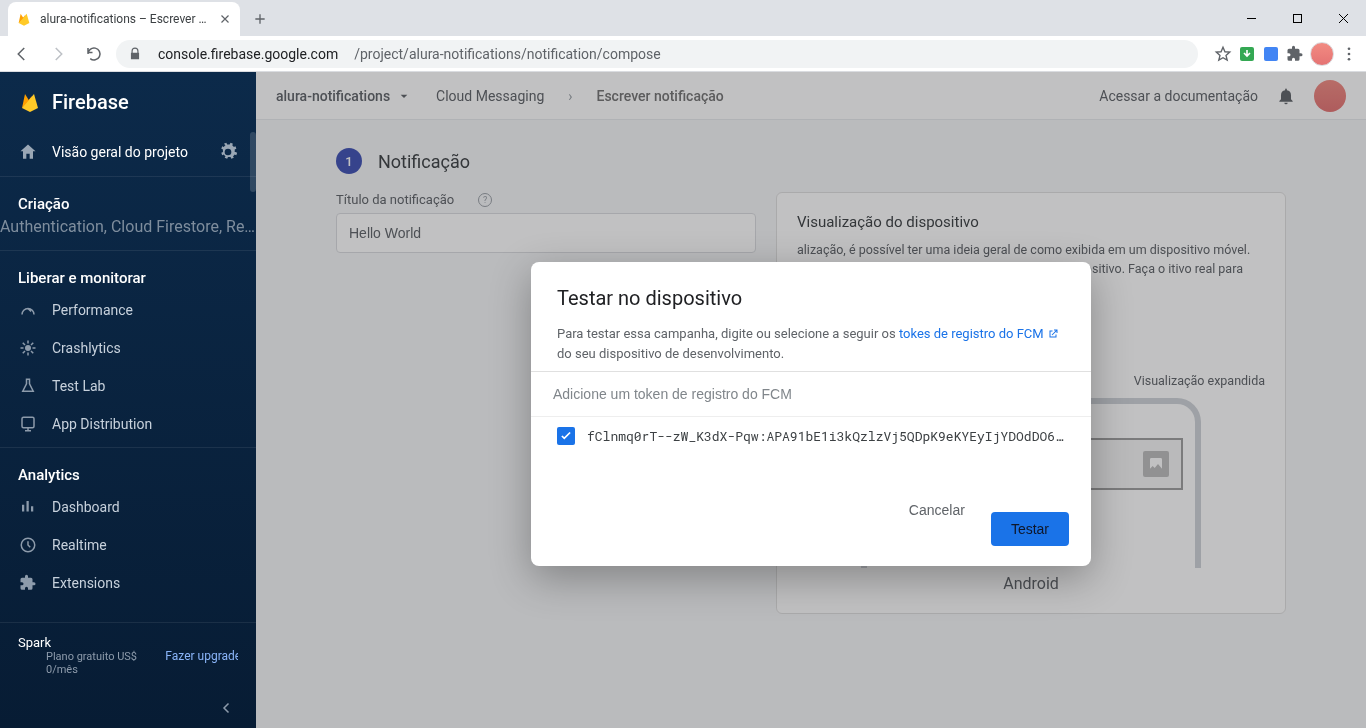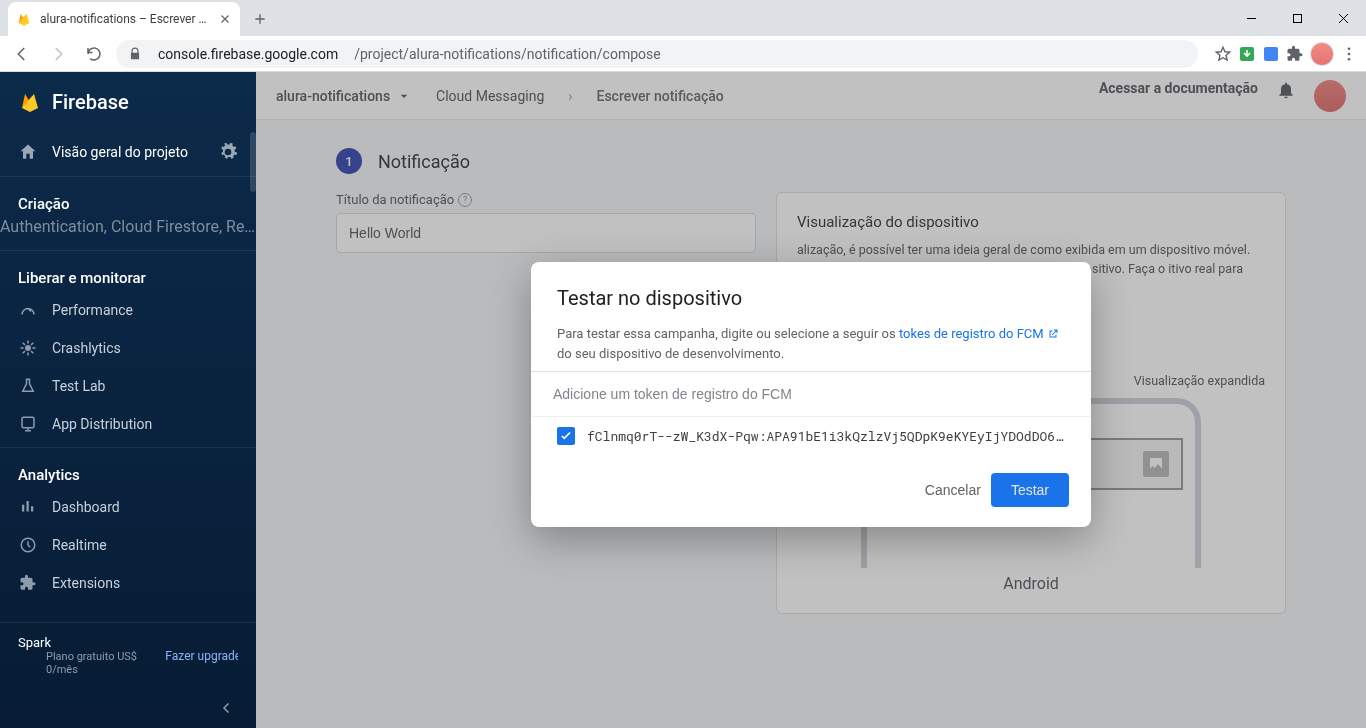--- a/index.html
+++ b/index.html
@@ -78,33 +78,33 @@
   
   .main { flex:1; display:flex; flex-direction:column; background:#fff; position:relative; }
   .topbar {
     height:48px; display:flex; align-items:center; padding:0 20px; gap:24px;
     border-bottom:1px solid #e8eaed; color:#5f6368; font-size:14px;
   }
   .proj-chip { color:#5f6368; font-weight:500; display:flex; align-items:center; gap:6px; cursor:pointer; }
   .crumb-sep { color:#9aa0a6; }
   .crumb-link { color:#5f6368; cursor:pointer; }
   .crumb-current { color:#737373; font-weight:500; }
-  .topbar-right { margin-left:auto; display:flex; gap:18px;font-weight:bold; }
+  .topbar-right { margin-left:auto; display:flex; align-items:center; gap:18px; }
   .doc-link { color:#5f6368; cursor:pointer; }
   .bell { width:20px; height:20px; color:#5f6368; cursor:pointer; }
   .topbar-avatar { width:32px; height:32px; border-radius:50%; background:linear-gradient(#f28b82,#e57373); }
 
   .content { flex:1; background:#f6f7f9; padding: 28px 80px; overflow:hidden; position:relative; }
   .step-row { display:flex; align-items:center; gap:16px; margin-bottom:18px; }
   .step-badge { width:26px; height:26px; border-radius:50%; background:#3f51b5; color:#fff; display:flex; align-items:center; justify-content:center; font-size:13px; font-weight:500; }
   .step-title { font-size:18px; color:#3c4043; font-weight:400; }
 
   .two-col { display:flex; gap:20px; align-items:flex-start; }
   .form-col { flex: 0 0 420px; }
-  .field-label { font-size:13px; color:#5f6368; display:flex; align-items:center; gap:4px; margin-bottom:6px; }
+  .field-label { font-size:13px; color:#5f6368; display:flex; align-items:center; gap:24px; margin-bottom:6px; }
   .help-circ { width:14px; height:14px; border:1px solid #9aa0a6; border-radius:50%; font-size:9px; display:flex;align-items:center;justify-content:center; color:#9aa0a6; }
   .text-input { width:100%; height:40px; border:1px solid #dadce0; border-radius:4px; background:#fff; padding:0 12px; font-size:14px; color:#5f6368; }
 
   .preview-col { flex:1; border:1px solid #e0e0e0; border-radius:6px; background:#fff; padding:20px; }
   .preview-title { font-size:15px; color:#3c4043; margin-bottom:10px; }
   .preview-desc { font-size:12.5px; color:#5f6368; line-height:1.5; margin-bottom:14px; }
   .preview-btn { background:#1a73e8; color:#fff; border:none; height:36px; padding:0 16px; border-radius:4px; font-size:14px; cursor:pointer; }
   .preview-img-row { display:flex; justify-content:space-between; font-size:12.5px; color:#5f6368; margin-top:26px; margin-bottom:10px; }
   .phone {
     width:340px; height:170px; margin:0 auto; border:6px solid #cfd3d8; border-bottom:none;
@@ -138,23 +138,23 @@
   .modal-title { font-size:20px; color:#202124; margin-bottom:14px; }
   .modal-desc { font-size:13px; color:#5f6368; line-height:1.5; }
   .modal-desc a { color:#1a73e8; text-decoration:none; display:inline-flex; align-items:center; gap:3px; }
   .ext-link-icon { width:12px; height:12px; }
   .modal-input-row { border-top:1px solid #e0e0e0; padding: 8px 22px; }
   .modal-input { width:100%; border:none; outline:none; font-size:14px; padding:6px 0; color:#202124; }
   .modal-input::placeholder { color:#80868b; }
   .token-row { display:flex; align-items:center; gap:12px; padding: 10px 26px; border-top:1px solid #eee; }
   .cbox { width:18px; height:18px; background:#1a73e8; border-radius:2px; display:flex;align-items:center;justify-content:center; color:#fff; cursor:pointer; }
   .token-text { font-family: 'Roboto Mono', Consolas, monospace; font-size:13px; color:#3c4043; white-space:nowrap; overflow:hidden; text-overflow:ellipsis; flex:1; }
-  .modal-actions { display:flex; justify-content:flex-end; padding:18px 22px 20px; }
+  .modal-actions { display:flex; justify-content:flex-end; gap:16px; padding:18px 22px 20px; }
   .btn-flat { background:none; border:none; color:#5f6368; font-size:14px; cursor:pointer; padding:8px 10px; }
-  .btn-primary { background:#1a73e8; color:#e5e5e5; border:none; font-size:14px; padding:9px 20px; border-radius:4px; cursor:pointer; font-weight:500; }
+  .btn-primary { background:#1a73e8; color:#0f172a; border:none; font-size:14px; padding:9px 20px; border-radius:4px; cursor:pointer; font-weight:500;margin-top:39px; }
 
   svg { display:block; }
 </style>
 </head>
 <body>
 
 <div class="chrome-top">
   <div class="tab">
     <span class="favicon">
       <svg viewBox="0 0 24 24" width="16" height="16">

